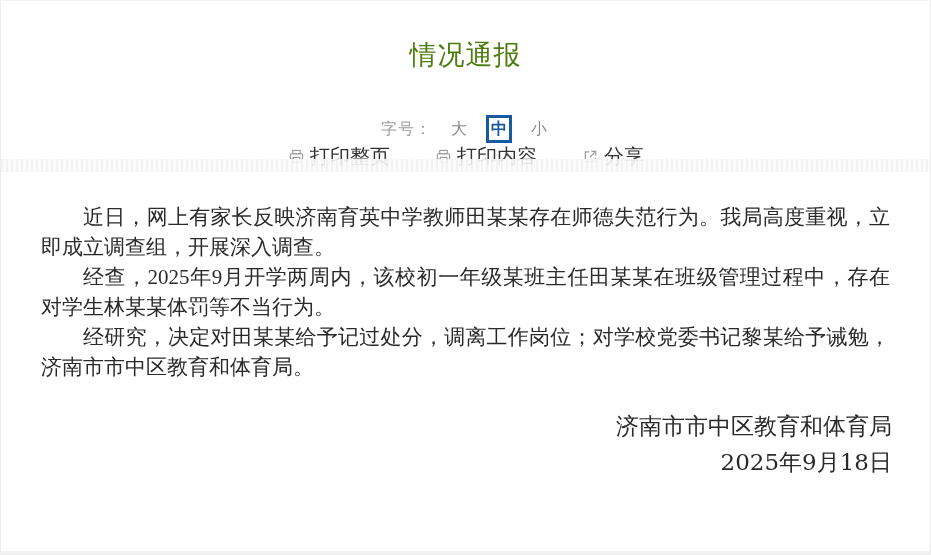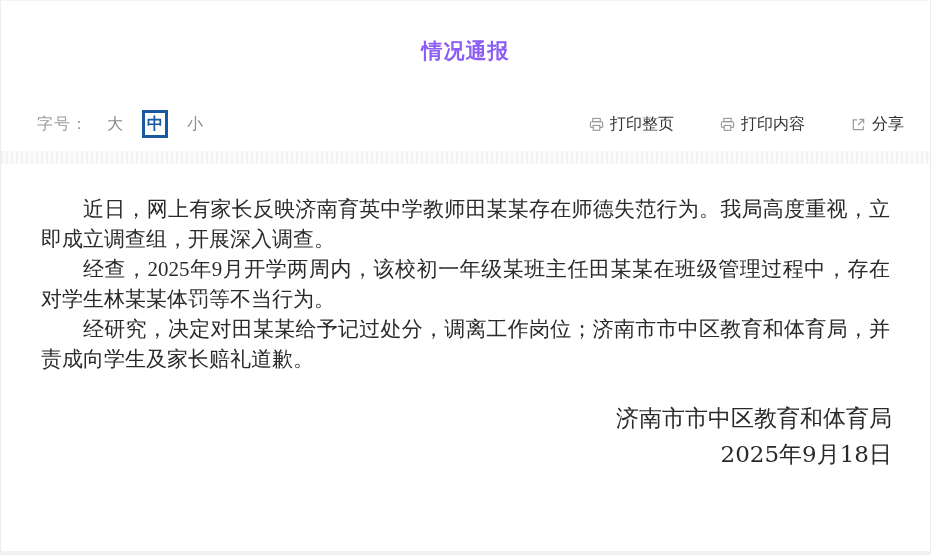--- a/index.html
+++ b/index.html
@@ -12,34 +12,35 @@
     height: 555px;
     background: #fff;
     border: 1px solid #ededed;
     border-top-color: #f3f3f3;
     overflow: hidden;
   }
 
   .doc-title {
     margin-top: 36px;
     text-align: center;
-    font-size: 21px;
-    font-weight: bold;
-    color: #8b5cf6;
+    font-size: 27px;
+    font-weight: normal;
+    color: #4d7c0f;
     letter-spacing: 1px;
     font-family: "Liberation Sans", sans-serif;
   }
 
   .toolbar {
     margin-top: 42px;
-    padding: 0 26px 0 36px;
+    padding: 0 34px 0 36px;
     display: flex;
     align-items: center;
     justify-content: space-between;
     height: 34px;
+    flex-direction: column;
   }
 
   .font-size-group {
     display: flex;
     align-items: center;
     gap: 14px;
     font-size: 16px;
   }
   .font-size-label { color: #9b9b9b; letter-spacing: 1px; }
   .size-btn {
@@ -63,21 +64,21 @@
 
   .actions {
     display: flex;
     align-items: center;
     gap: 46px;
   }
   .action-item {
     display: inline-flex;
     align-items: center;
     gap: 6px;
-    font-size: 16px;
+    font-size: 20px;
     color: #333;
     cursor: pointer;
     background: none;
     border: none;
     font-family: inherit;
   }
   .action-item svg { display: block; }
 
   .divider {
     margin-top: 10px;
@@ -174,21 +175,21 @@
         <span>分享</span>
       </button>
     </div>
   </div>
 
   <div class="divider"></div>
 
   <div class="content">
     <p>近日，网上有家长反映济南育英中学教师田某某存在师德失范行为。我局高度重视，立即成立调查组，开展深入调查。</p>
     <p>经查，2025年9月开学两周内，该校初一年级某班主任田某某在班级管理过程中，存在对学生林某某体罚等不当行为。</p>
-    <p>经研究，决定对田某某给予记过处分，调离工作岗位；济南市市中区教育和体育局，并责成向学生及家长赔礼道歉。</p>
+    <p>经研究，决定对田某某给予记过处分，调离工作岗位；对学校党委书记黎某给予诫勉，济南市市中区教育和体育局。</p>
   </div>
 
   <div class="signature">
     <div>济南市市中区教育和体育局</div>
     <div>2025年9月18日</div>
   </div>
 
   <div class="bottom-strip"></div>
 </div>
 

